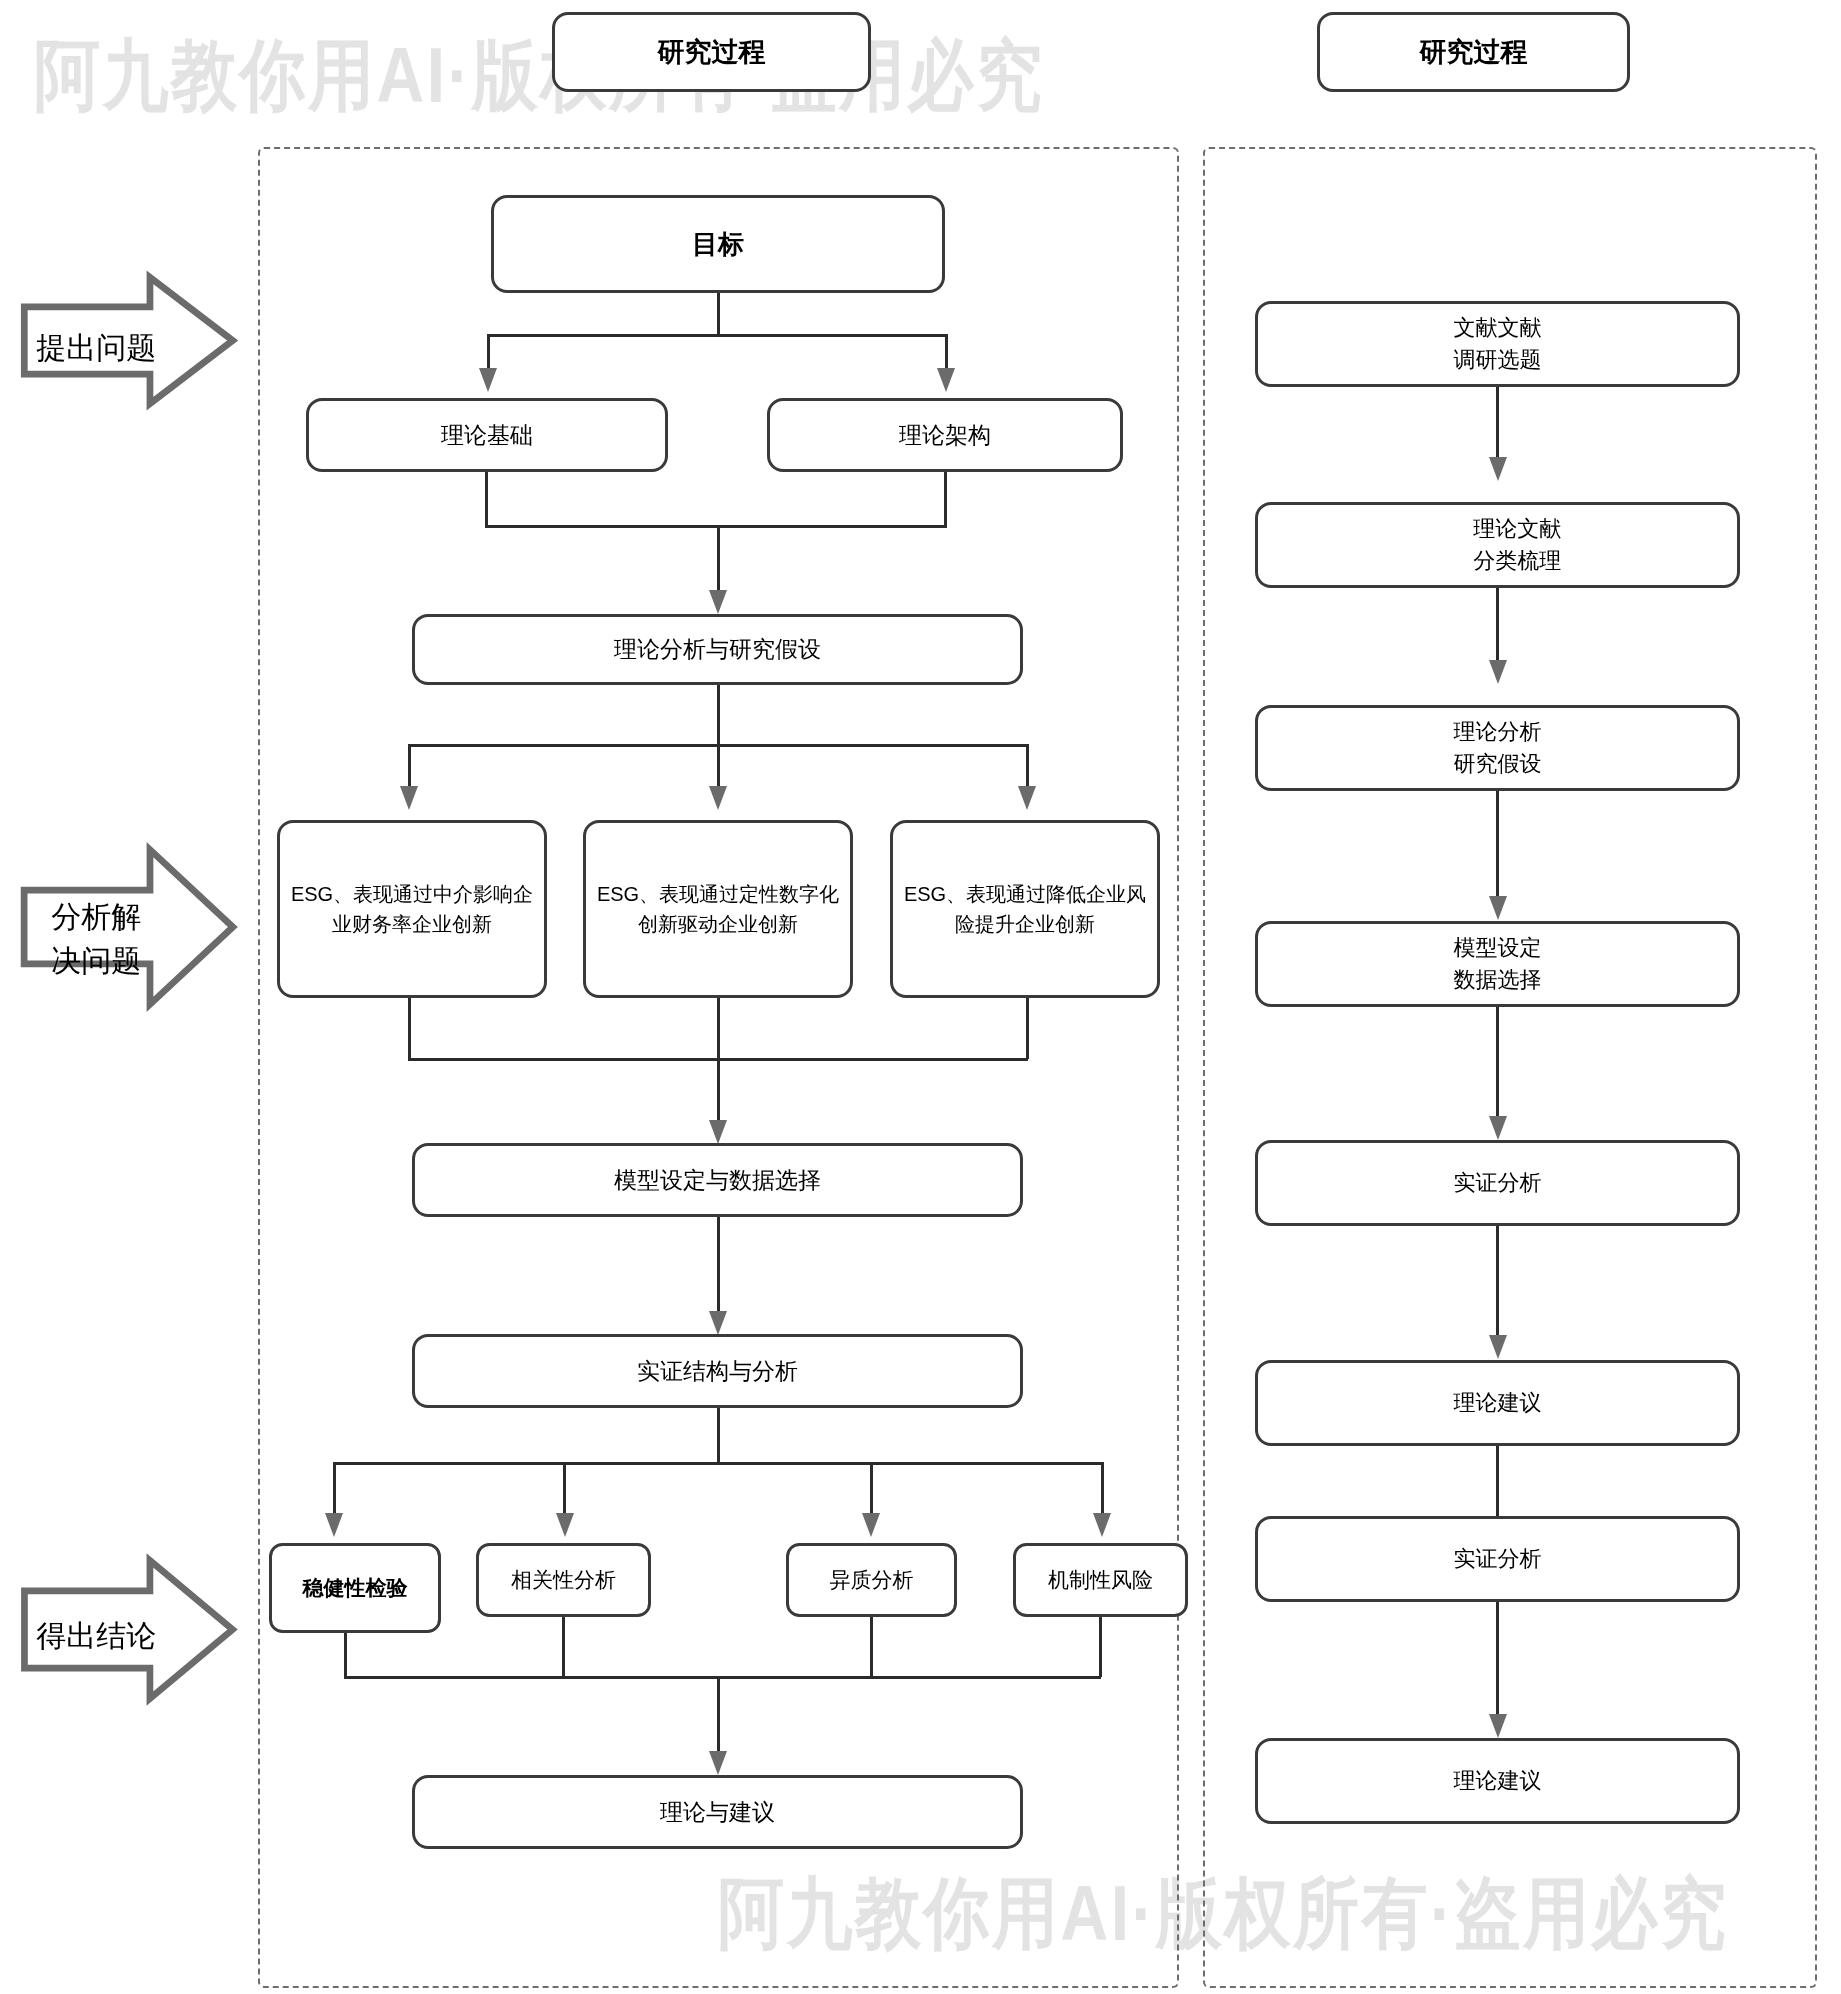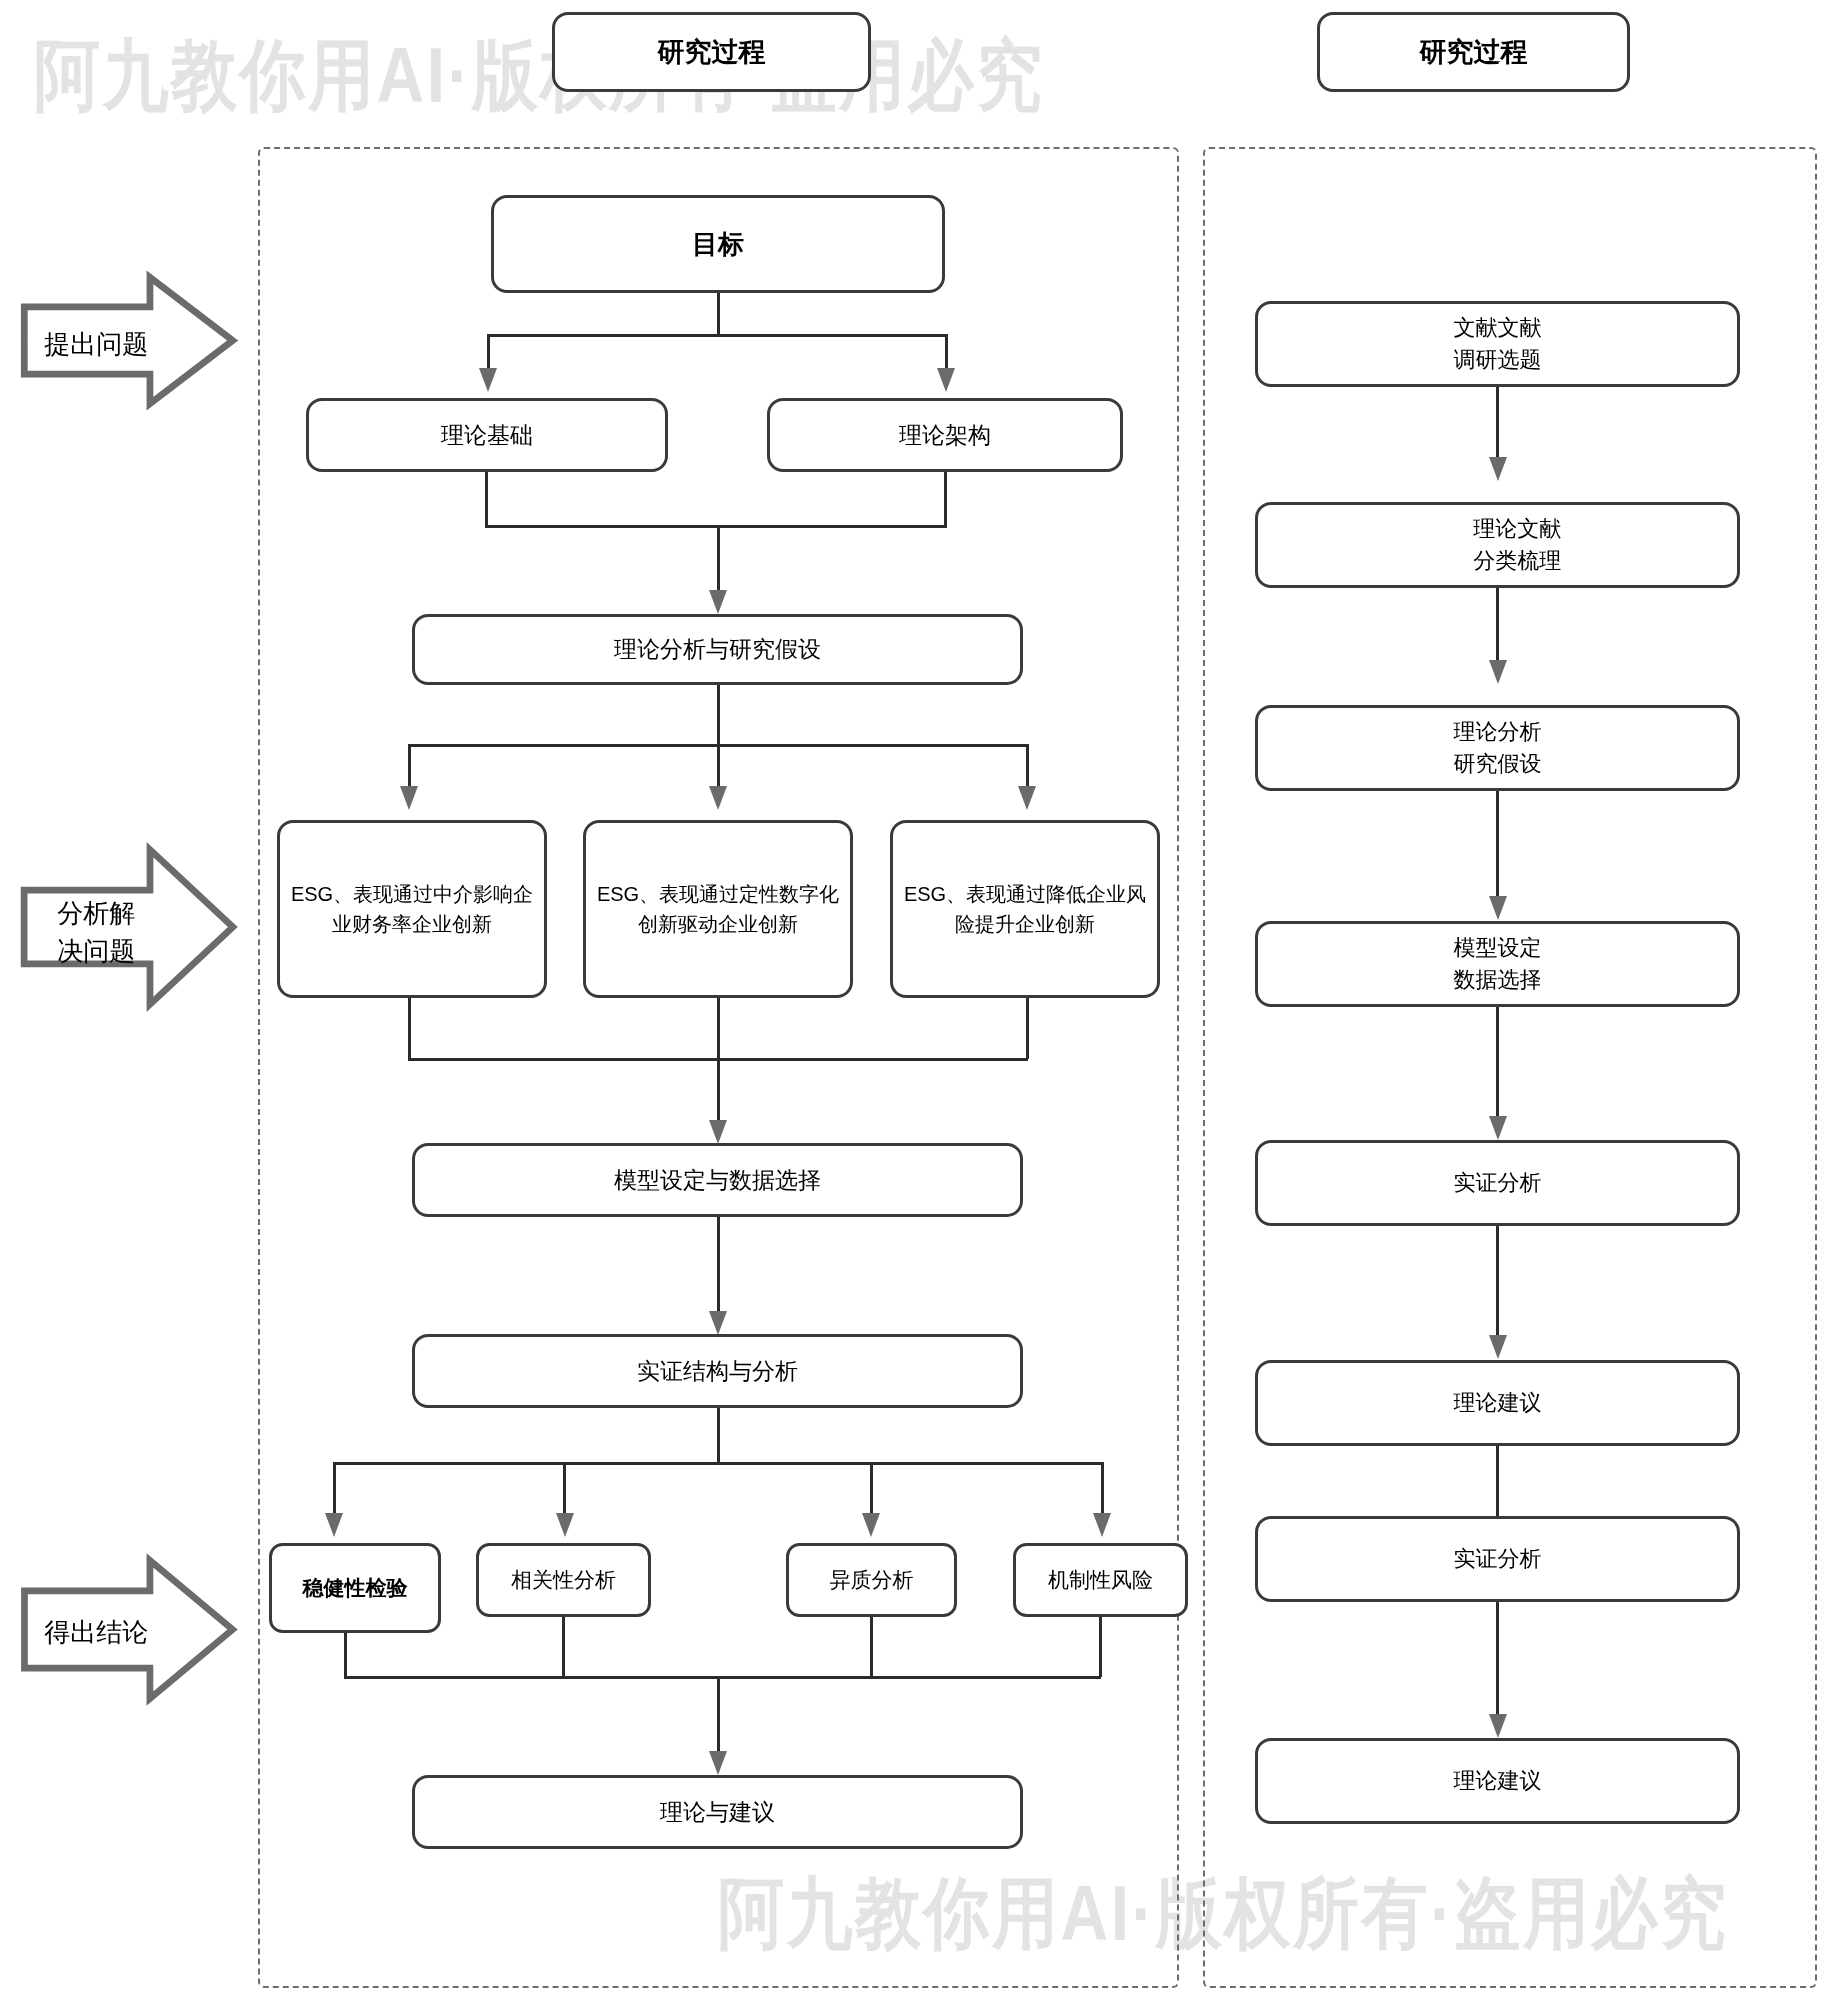--- a/index.html
+++ b/index.html
@@ -89,21 +89,21 @@
   }
 
   
   .stage-arrow { position: absolute; z-index: 3; }
   .stage-arrow svg { display: block; }
   .stage-arrow .lbl {
     position: absolute;
     left: 0; top: 0;
     width: 141px;
     text-align: center;
-    font-size: 26px;
+    font-size: 30px;
     line-height: 1.45;
     color: #000;
   }
 </style>
 </head>
 <body>
 
 <div id="root">
 
   <div class="wm wm-top">阿九教你用AI·版权所有·盗用必究</div>

